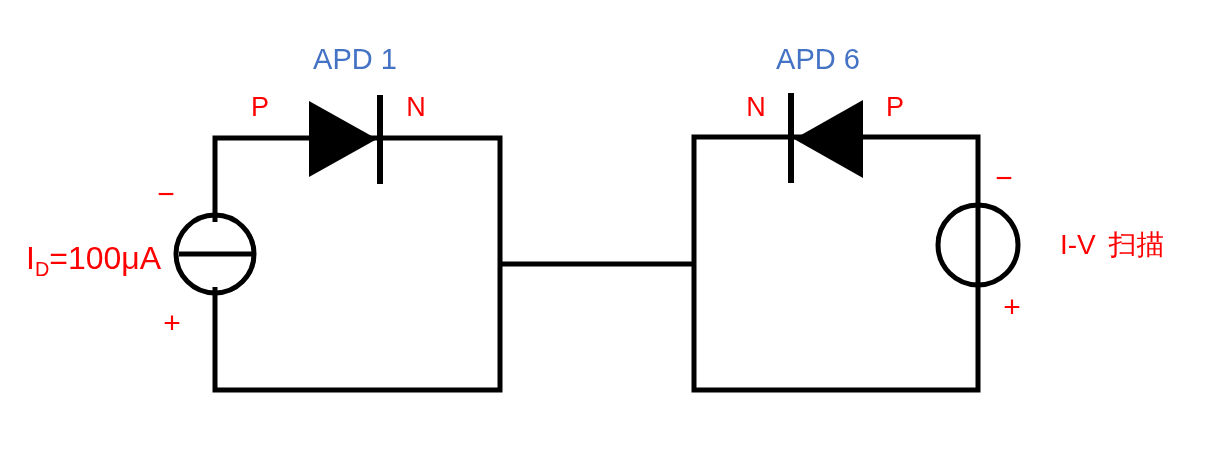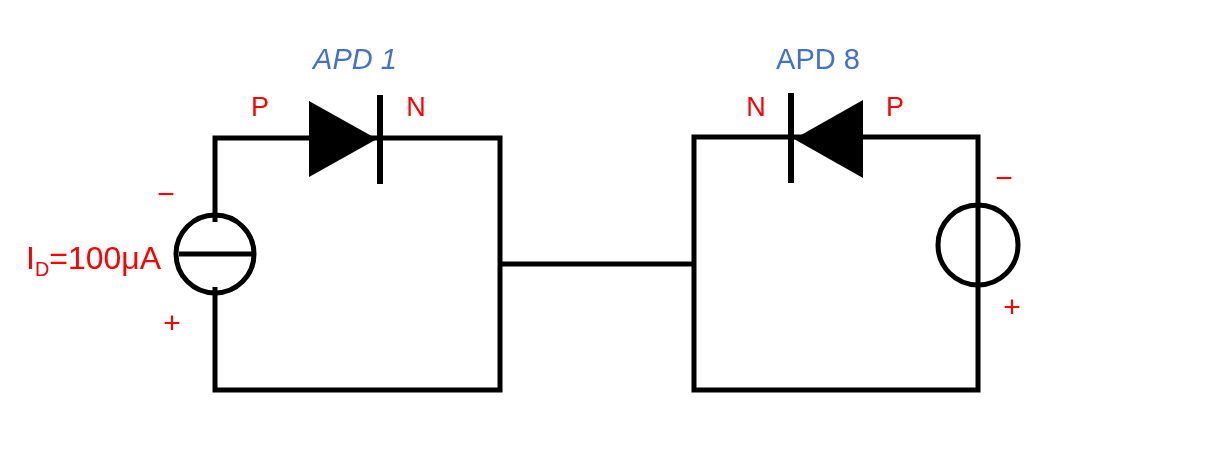--- a/index.html
+++ b/index.html
@@ -82,29 +82,30 @@
     <g>
       <circle class="wire" cx="215" cy="254" r="39"></circle>
       <line class="thin-bar" x1="179" y1="254" x2="252" y2="254"></line>
     </g>
 
     <g>
       <circle class="wire" cx="978" cy="245" r="40"></circle>
     </g>
   </svg>
 
-  <div class="label blue title-label center" style="left:295px; top:44px; width:120px;font-style:italic;">APD 1</div>
-  <div class="label blue title-label center" style="left:758px; top:44px; width:120px;">APD 8</div>
+  <div class="label blue title-label center" style="left:295px; top:44px; width:120px;">APD 1</div>
+  <div class="label blue title-label center" style="left:758px; top:44px; width:120px;">APD 6</div>
 
   <div class="label red pn-label center" style="left:240px; top:93px; width:40px;">P</div>
   <div class="label red pn-label center" style="left:396px; top:93px; width:40px;">N</div>
 
   <div class="label red pn-label center" style="left:736px; top:93px; width:40px;">N</div>
   <div class="label red pn-label center" style="left:875px; top:93px; width:40px;">P</div>
 
   <div class="label red sign-label center" style="left:146px; top:179px; width:40px;">−</div>
   <div class="label red sign-label center" style="left:152px; top:308px; width:40px;">+</div>
   <div class="label red value-label" style="left:26px; top:241px;"><span>I</span><sub>D</sub><span>=100μA</span></div>
 
   <div class="label red sign-label center" style="left:984px; top:163px; width:40px;">−</div>
   <div class="label red sign-label center" style="left:992px; top:292px; width:40px;">+</div>
+  <div class="label red sweep-label" style="left:1060px; top:230px;">I-V 扫描</div>
 
 </div>
 
 </body></html>

